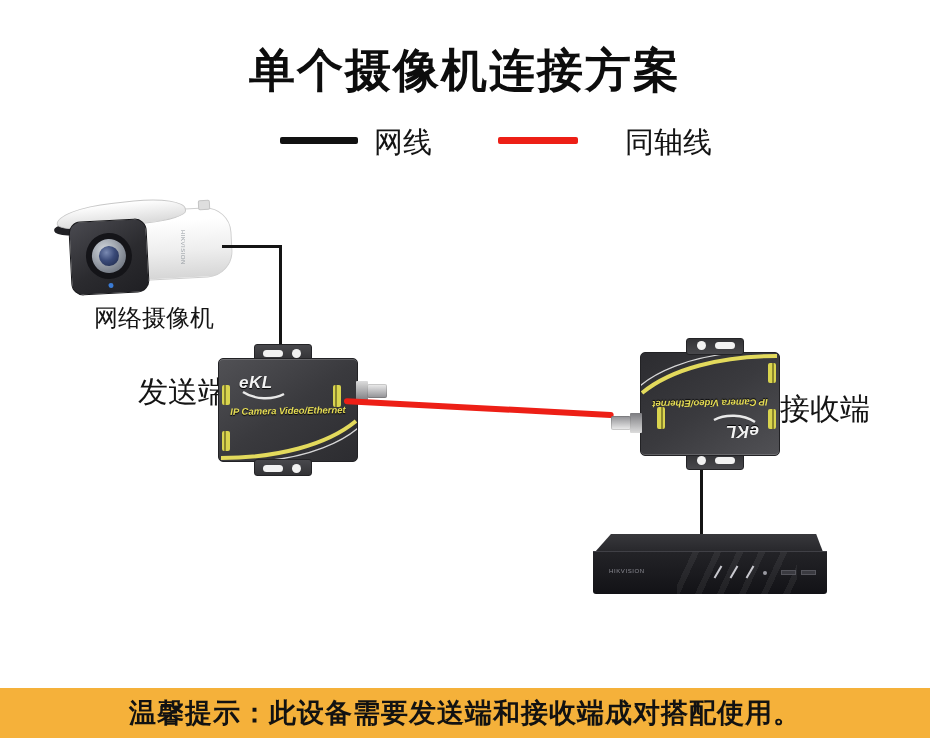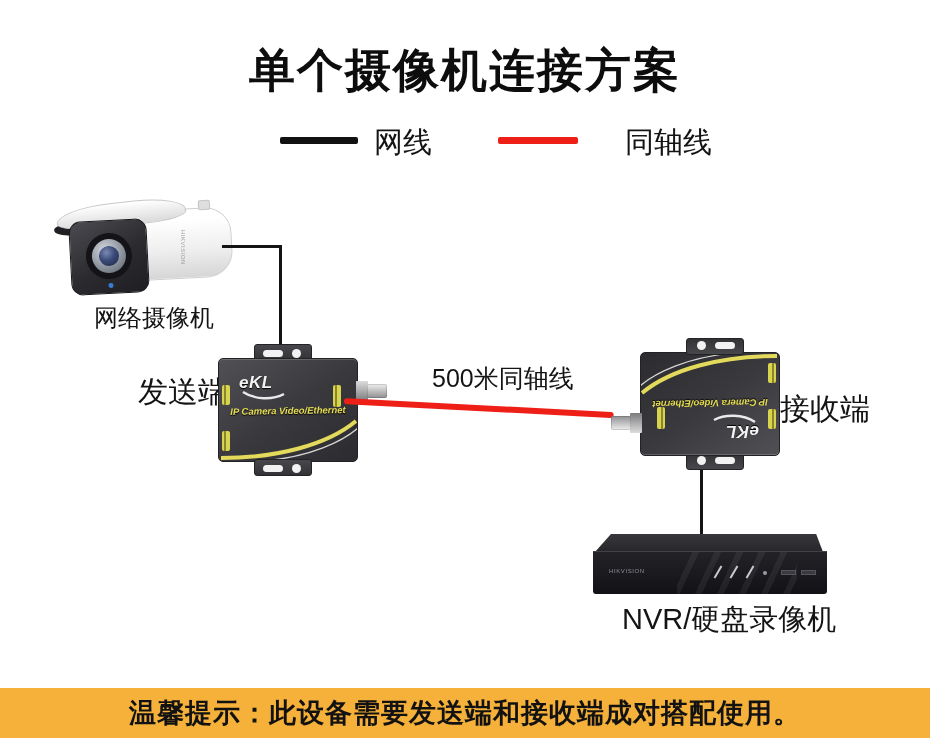--- a/index.html
+++ b/index.html
@@ -181,21 +181,20 @@
       <span class="hole pill"></span>
         <span class="hole round"></span>
     </div>
     <div class="bnc">
       <span class="bnc-base"></span>
         <span class="bnc-tip"></span>
     </div>
   </div>
 
   <div class="coax-run" style="background-color: rgb(237, 31, 22);"></div>
-  <div class="dev-label lbl-coax">500米同轴线</div>
 
   <div class="extender rx flipped">
     <div class="ext-tab top">
       <span class="hole pill"></span>
         <span class="hole round"></span>
     </div>
     <div class="ext-body">
       <div class="ekl-logo">
         <span class="ekl-text">eKL</span>
         <svg class="ekl-swoosh" viewBox="0 0 44 10">
@@ -230,19 +229,18 @@
       <span class="nvr-brand">HIKVISION</span>
       <div class="nvr-stripes"></div>
       <span class="nvr-slash s1"></span>
       <span class="nvr-slash s2"></span>
       <span class="nvr-slash s3"></span>
       <span class="nvr-dot"></span>
       <span class="nvr-port p1"></span>
       <span class="nvr-port p2"></span>
     </div>
   </div>
-  <div class="dev-label lbl-nvr">NVR/硬盘录像机</div>
 
   <div class="footer" style="background-color: rgb(245, 177, 58);">
     <span class="footer-text" style="color: rgb(18, 18, 18);">温馨提示：此设备需要发送端和接收端成对搭配使用。</span>
   </div>
 
 </div>
 
 </body></html>

